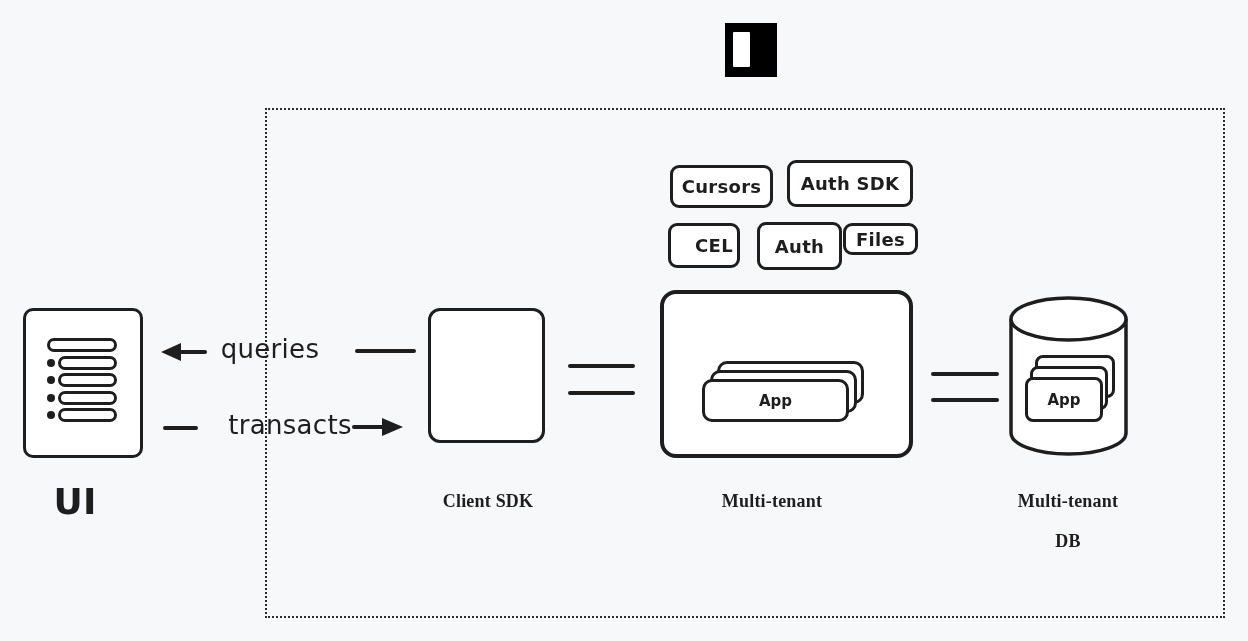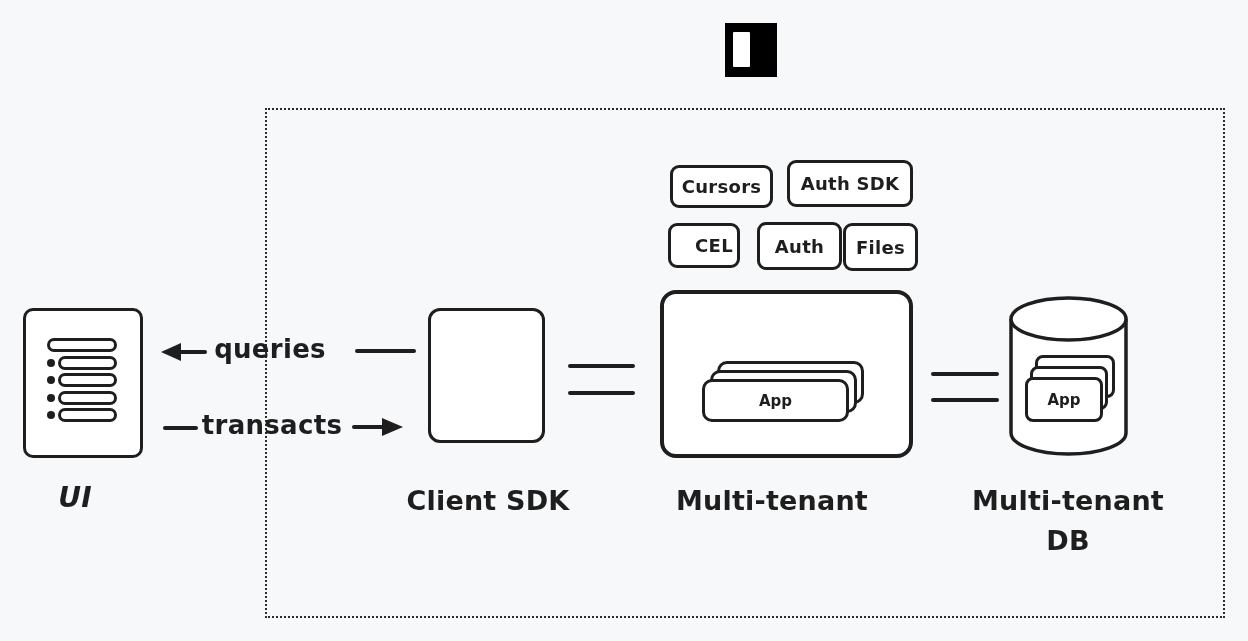--- a/index.html
+++ b/index.html
@@ -20,21 +20,21 @@
   
   .chip {
     position:absolute; background:#fff; border:3px solid #1e1e1e; border-radius:9px;
     display:flex; align-items:center; justify-content:center;
     font-size:18px; font-weight:700; letter-spacing:0.3px;
   }
   .chip-cursors  { left:670px; top:165px; width:103px; height:43px; }
   .chip-adminsdk { left:787px; top:160px; width:126px; height:47px; }
   .chip-cel      { left:668px; top:223px; width:72px;  height:45px;padding-left:20px; }
   .chip-auth     { left:757px; top:222px; width:85px;  height:48px; }
-  .chip-files    { left:843px; top:223px; width:75px;  height:48px; }
+  .chip-files    { left:843px; top:223px; width:75px;  height:32px; }
   
   .node { position:absolute; background:#fff; border:3.5px solid #1e1e1e; }
   .ui-box     { left:23px;  top:308px; width:120px; height:150px; border-radius:10px; }
   .sdk-box    { left:428px; top:308px; width:117px; height:135px; border-radius:12px; }
   .server-box { left:660px; top:290px; width:253px; height:168px; border-radius:16px; border-width:4.5px; }
   
   .list-icon { position:absolute; left:21px; top:27px; width:70px; display:flex; flex-direction:column; gap:3.5px; }
   .list-row  { display:flex; align-items:center; gap:3px; height:14px; }
   .list-dot  { width:8px; height:8px; border-radius:50%; background:#1e1e1e; flex:0 0 auto; }
   .list-pill { flex:1; height:14px; background:#fff; border:3.5px solid #1e1e1e; border-radius:8px; }
@@ -49,28 +49,28 @@
   .srv-mid   { left:46px; top:66px; }
   .srv-front { left:38px; top:75px; }
   
   .db-svg { position:absolute; left:1007px; top:294px; }
   .db-card { border-width:3px; border-radius:8px; }
   .db-back  { left:1035px; top:345px; width:80px; height:43px; }
   .db-mid   { left:1030px; top:356px; width:78px; height:44px; }
   .db-front { left:1025px; top:367px; width:78px; height:45px; }
   
   .label { position:absolute; font-weight:700; text-align:center; letter-spacing:0.2px; }
-  .node-label { font-size:27px; line-height:40px; width:200px; }
-  .ui-label     { left:25px;  top:481px; width:100px; font-size:28px;font-style:italic; }
+  .node-label { font-size:18px; line-height:40px; width:200px;font-family:Liberation Serif, serif; }
+  .ui-label     { left:25px;  top:481px; width:100px; font-size:36px; }
   .sdk-label    { left:388px; top:481px; }
   .server-label { left:672px; top:481px; }
   .db-label     { left:968px; top:481px; }
-  .edge-label { position:absolute; font-size:26px; font-weight:700; width:200px; text-align:center; letter-spacing:0.3px; }
+  .edge-label { position:absolute; font-size:26px; font-weight:400; width:200px; text-align:center; letter-spacing:0.3px; }
   .queries-label   { left:170px; top:334px; }
-  .transacts-label { left:172px; top:410px; }
+  .transacts-label { left:190px; top:410px; }
   
   .connectors { position:absolute; left:0; top:0; pointer-events:none; }
 </style>
 </head>
 <body>
 
 <div class="canvas">
 
   <div class="logo">
     <div class="logo-bar"></div>

